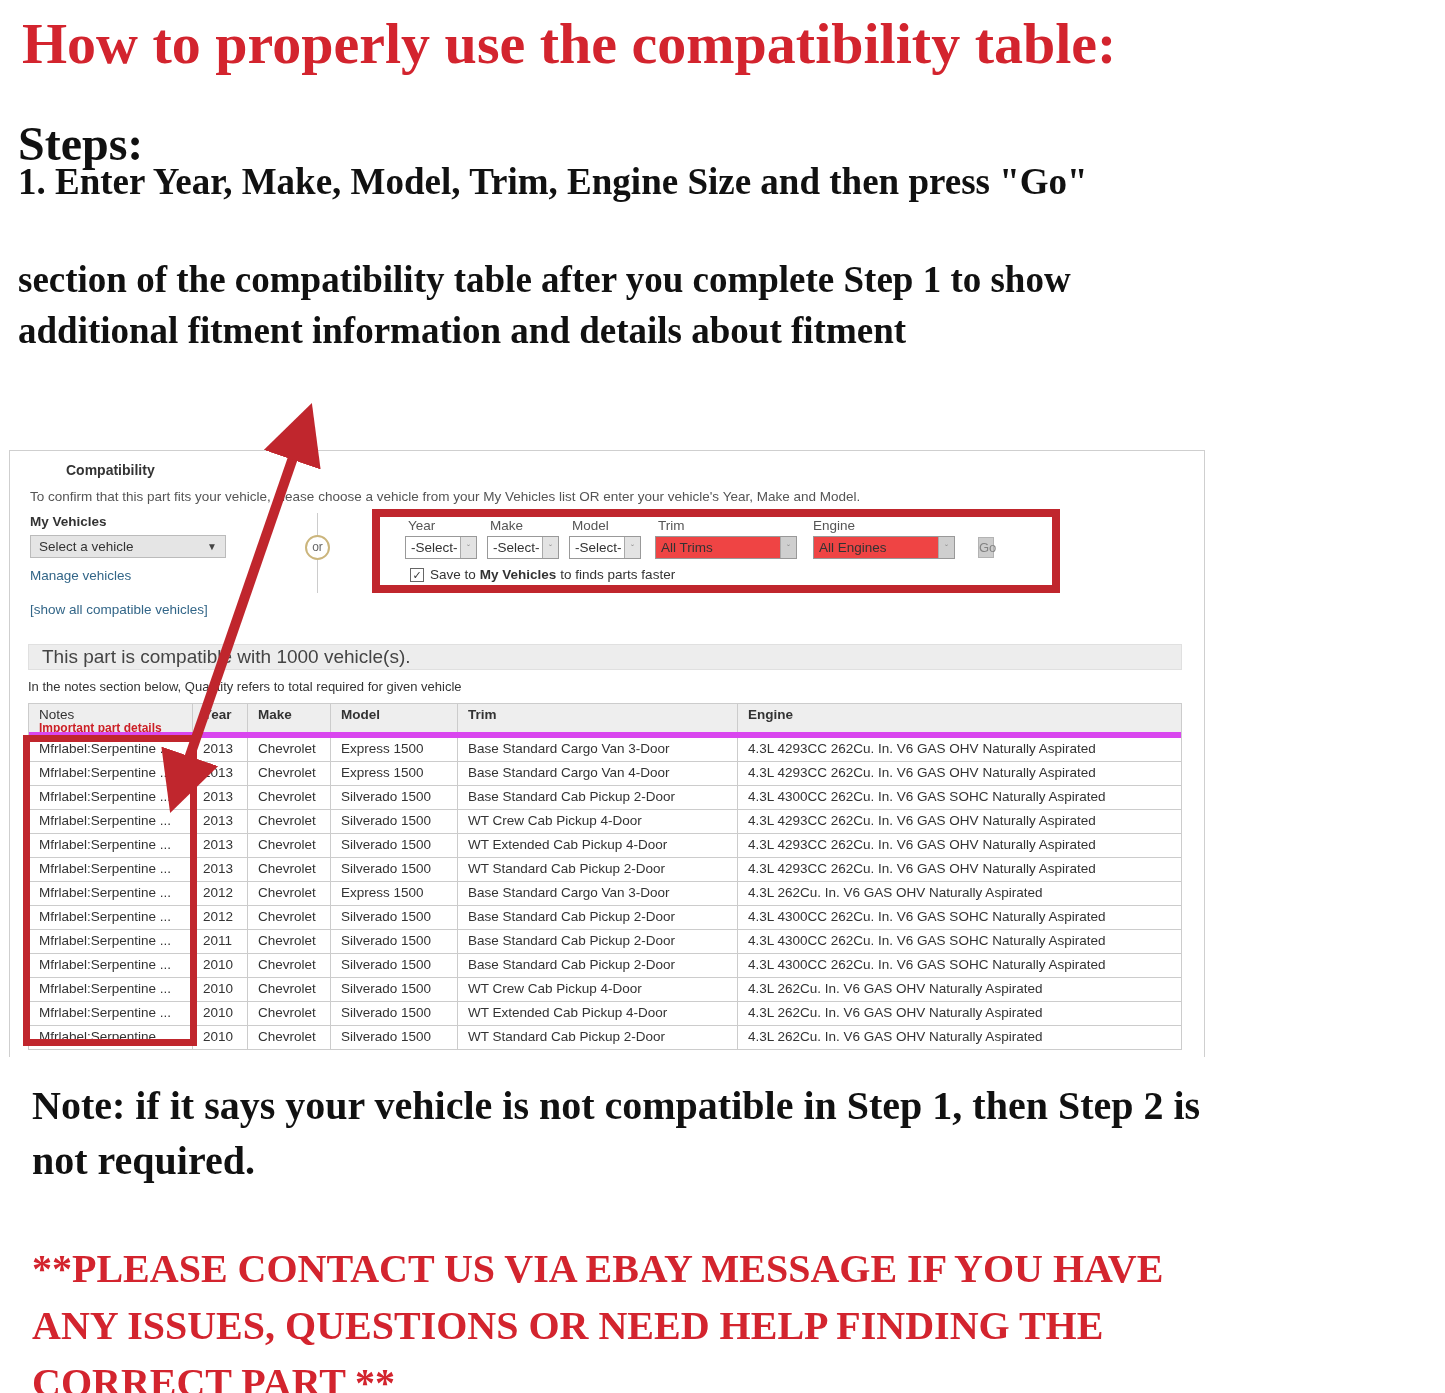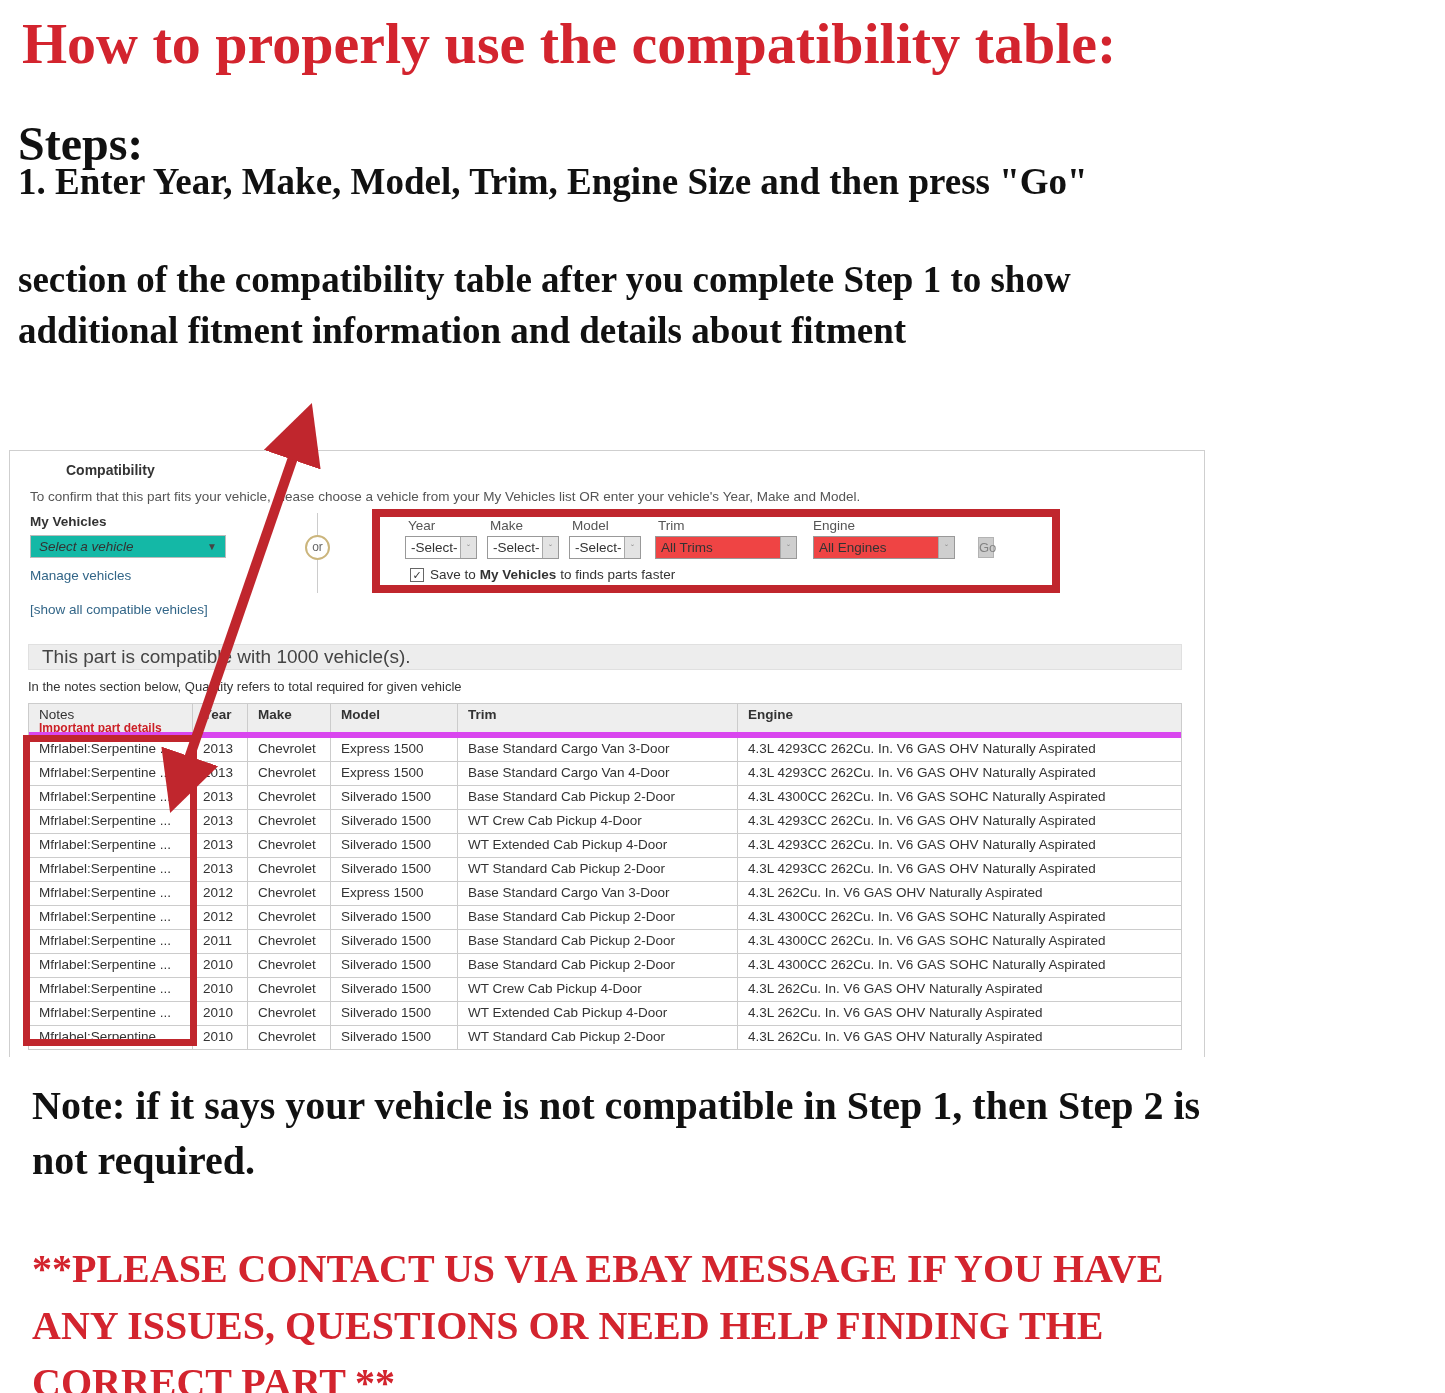--- a/index.html
+++ b/index.html
@@ -19,22 +19,22 @@
   .step2{position:absolute;left:18px;top:254px;font-size:37px;line-height:51px;}
   .note-block{position:absolute;left:32px;top:1078px;font-size:40px;line-height:55px;}
   .contact-block{position:absolute;left:32px;top:1240px;font-size:40px;line-height:57px;color:var(--heading-red);}
 
   
   .widget{position:absolute;left:9px;top:450px;width:1196px;height:607px;background:#fff;
           border:1px solid #cfcfcf;border-bottom:none;font-size:13.5px;color:#555;}
   .w-title{position:absolute;left:20px;top:11px;font-size:14px;font-weight:bold;color:#333;margin-left:36px;}
   .w-desc{position:absolute;left:20px;top:38px;color:#555;}
   .w-myveh{position:absolute;left:20px;top:63px;font-weight:bold;color:#333;}
-  .veh-select{position:absolute;left:20px;top:84px;width:196px;height:23px;border:1px solid #bbb;background:#14b8a6;
-              display:flex;align-items:center;justify-content:space-between;padding:0 8px;color:#333;cursor:pointer;font-style:italic;}
+  .veh-select{position:absolute;left:20px;top:84px;width:196px;height:23px;border:1px solid #bbb;background:#e5e5e5;
+              display:flex;align-items:center;justify-content:space-between;padding:0 8px;color:#333;cursor:pointer;}
   .veh-select .caret{font-size:10px;color:#444;}
   .w-link{position:absolute;color:var(--link-blue);cursor:pointer;}
   .manage{left:20px;top:117px;}
   .showall{left:20px;top:151px;}
 
   .or-line{position:absolute;left:307px;top:62px;width:1px;height:80px;background:#ccc;}
   .or-circle{position:absolute;left:295px;top:84px;width:25px;height:25px;border:2px solid #cbb57c;border-radius:50%;
              background:#fff;color:#666;font-size:12px;text-align:center;line-height:21px;}
 
   .fld-label{position:absolute;top:67px;color:#555;}

